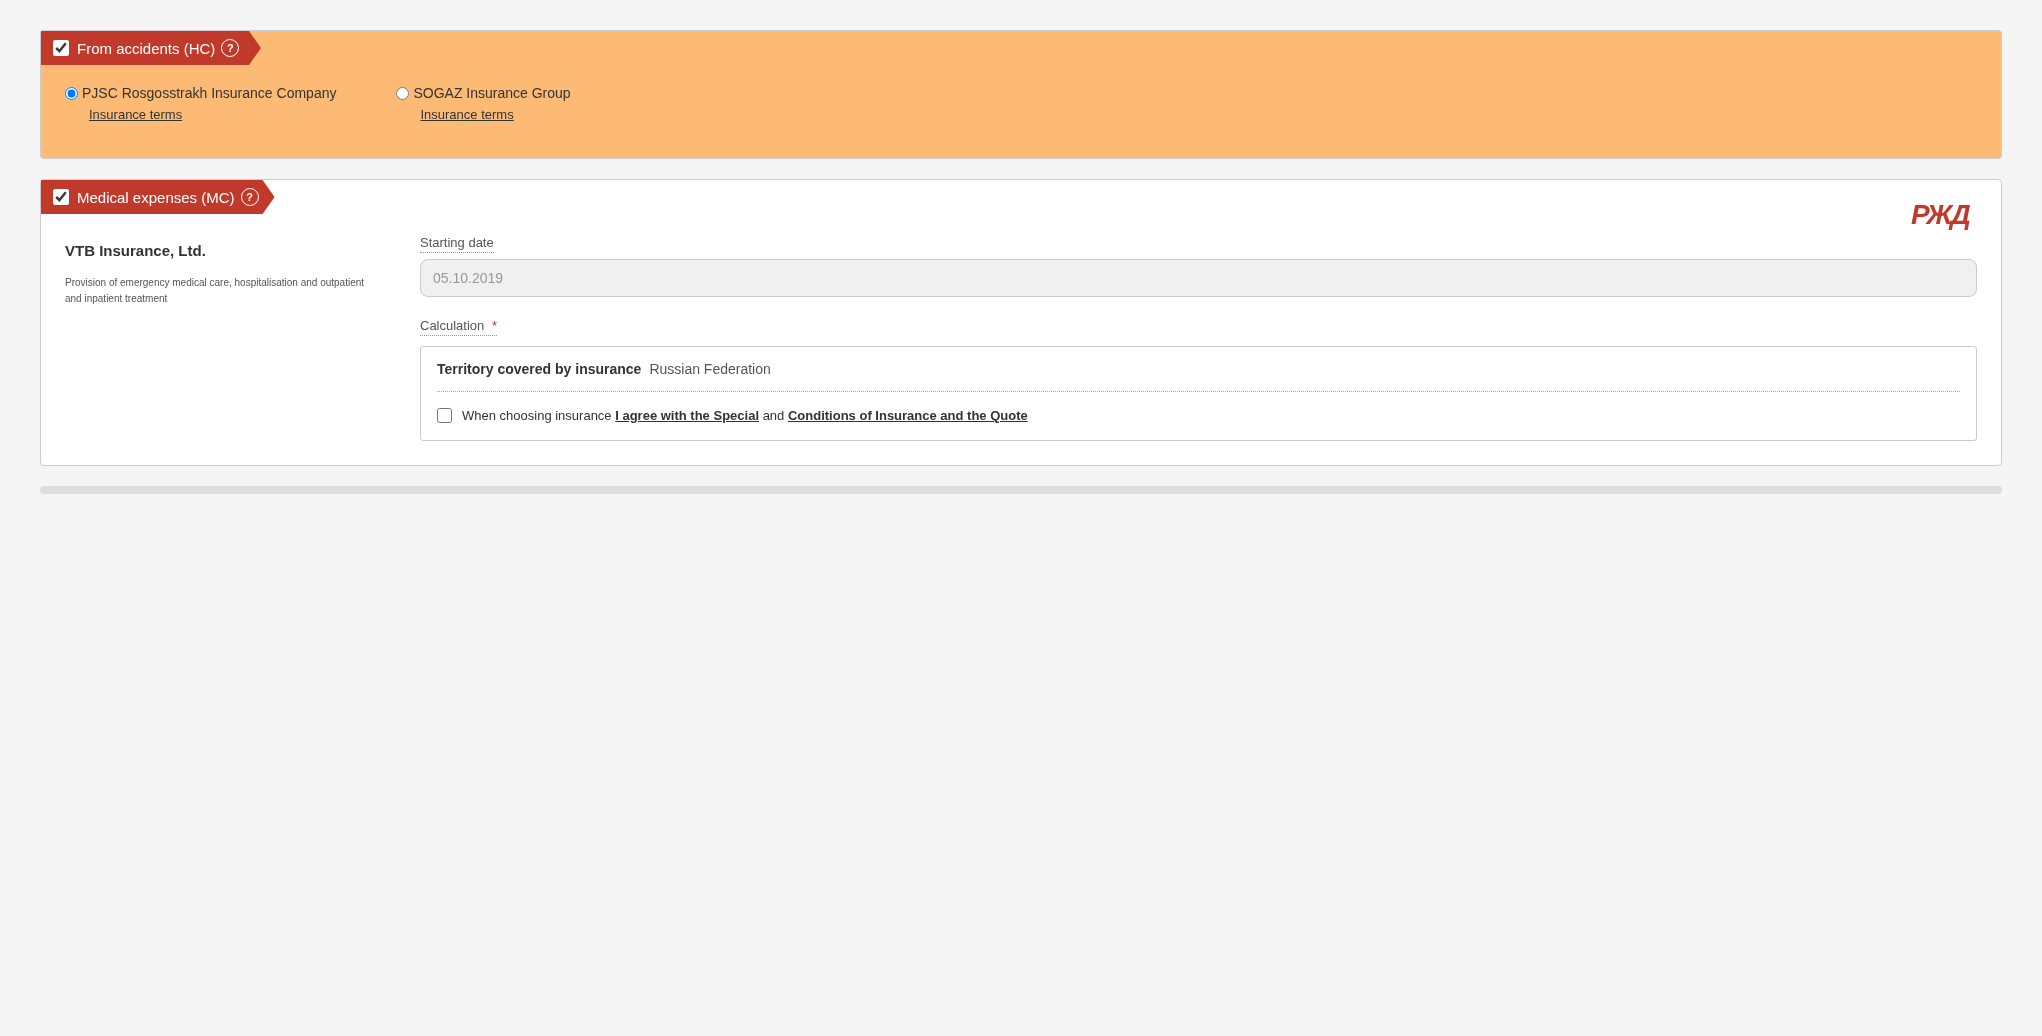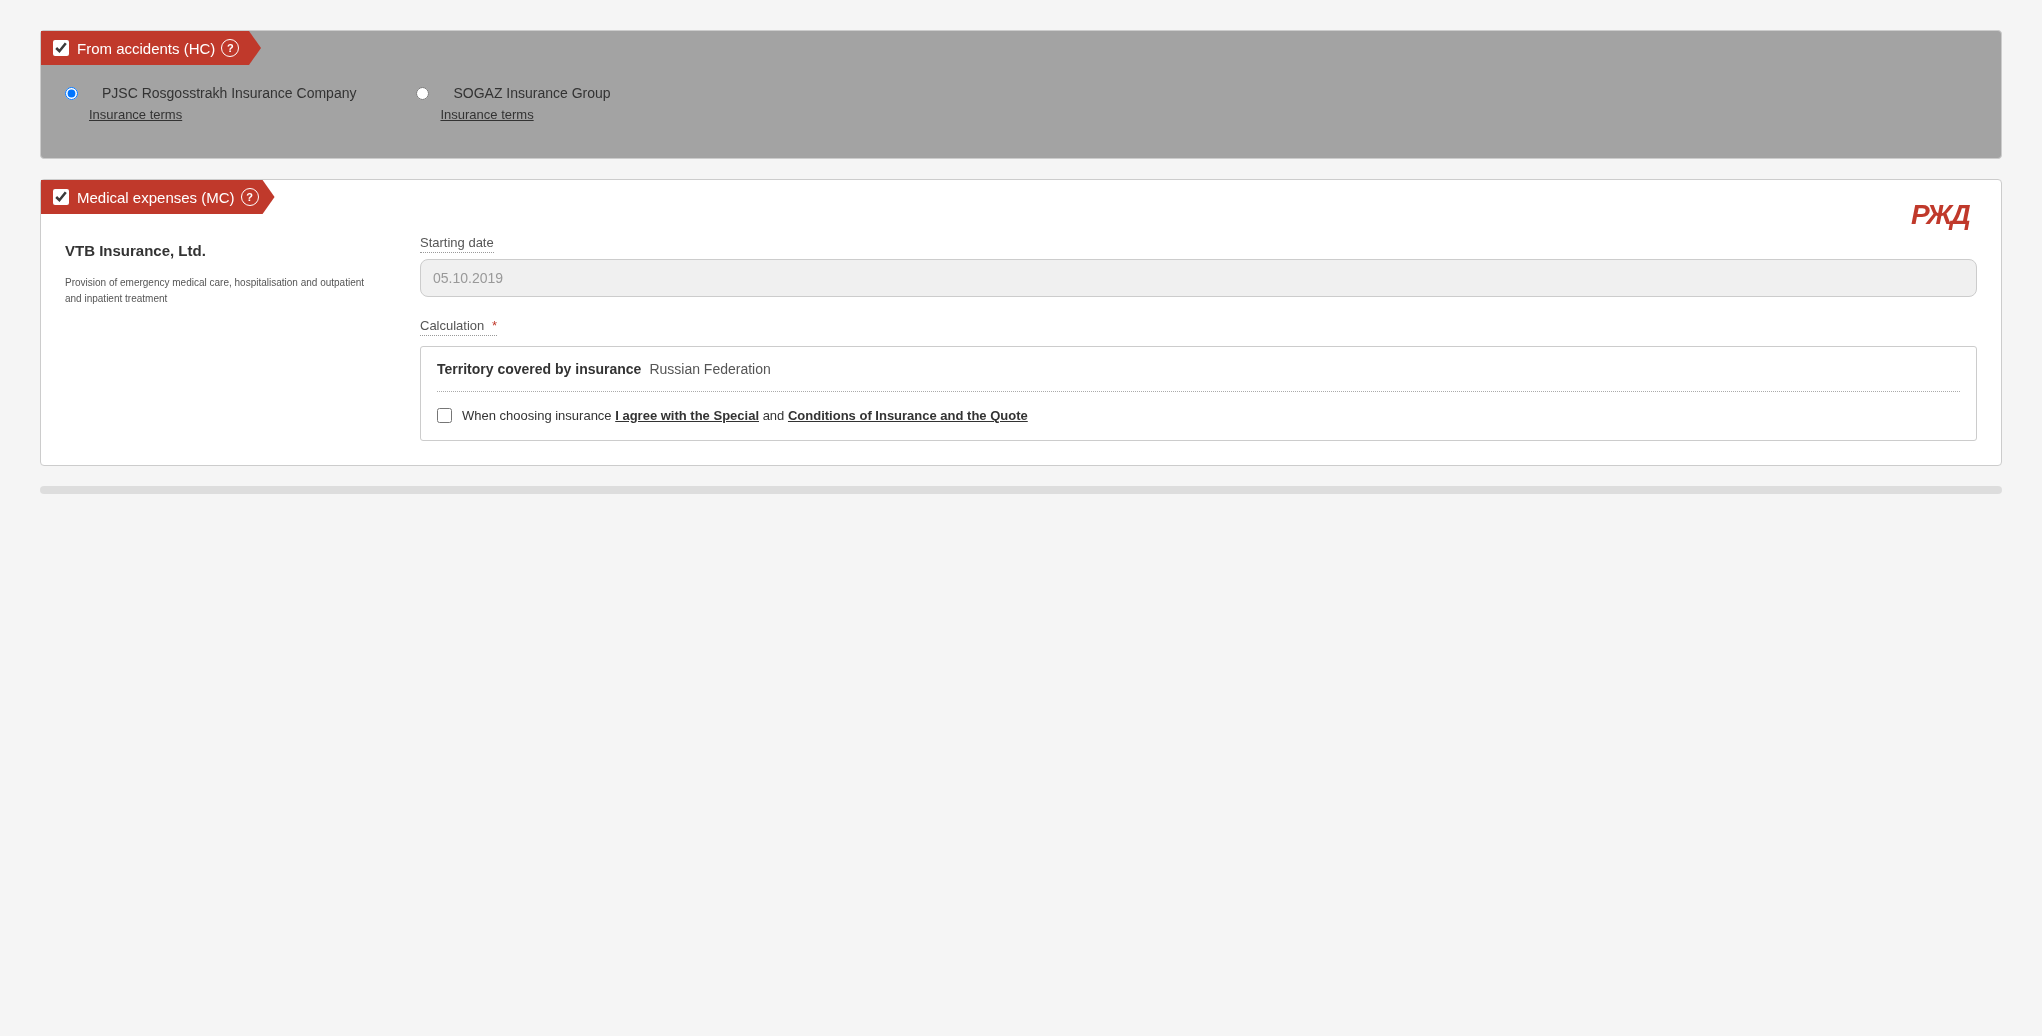--- a/index.html
+++ b/index.html
@@ -23,21 +23,21 @@
     .page-title {
       font-size: 22px;
       font-weight: normal;
       color: #333;
     }
     .page-subtitle {
       font-size: 20px;
       color: #e05a2b;
     }
     .section-card {
-      background: #a3a3a3;
+      background: #fdba74;
       border: 1px solid #ccc;
       border-radius: 4px;
       margin-bottom: 20px;
       padding: 0 0 24px 0;
       position: relative;
     }
     .section-header {
       display: inline-flex;
       align-items: center;
       background: #c0392b;
@@ -85,21 +85,21 @@
       margin-bottom: 12px;
     }
     .radio-option {
       display: flex;
       flex-direction: column;
       gap: 6px;
     }
     .radio-option label {
       display: flex;
       align-items: center;
-      gap: 24px;
+      gap: 4px;
       font-size: 14px;
       cursor: pointer;
     }
     .radio-option a {
       color: #333;
       font-size: 13px;
       margin-left: 24px;
       text-decoration: underline;
     }
     .section-card-2 {

